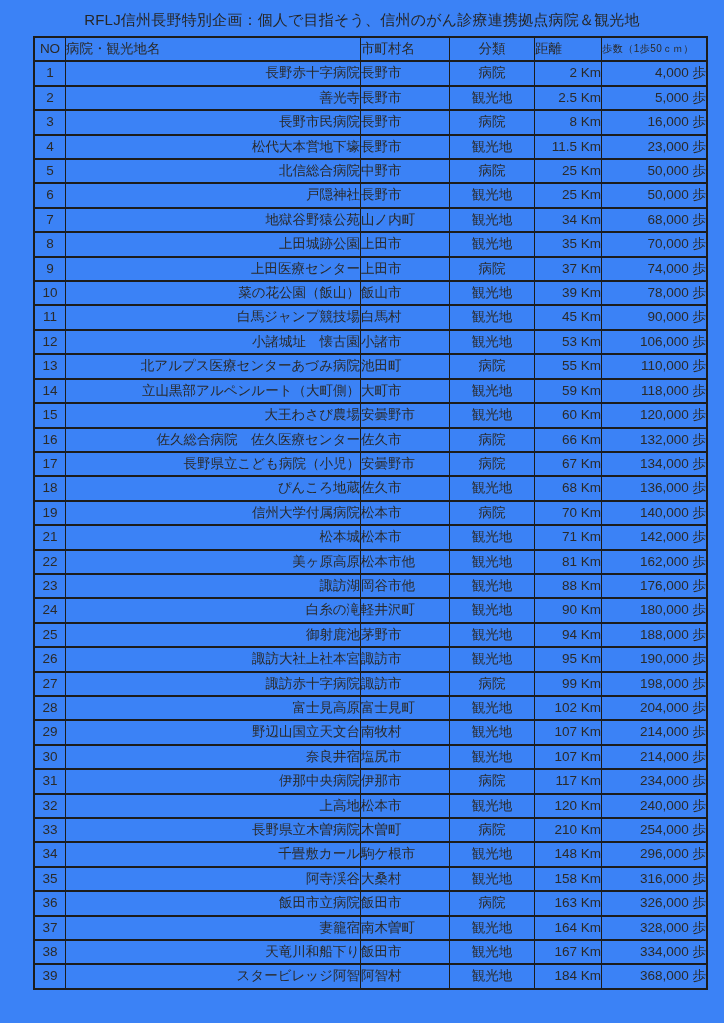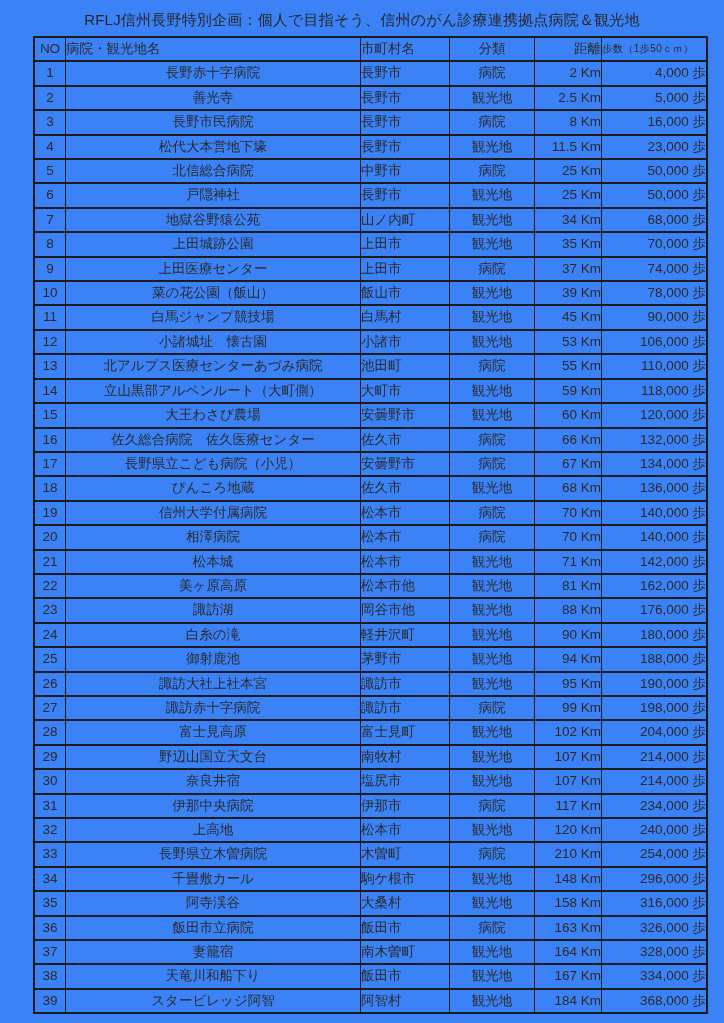--- a/index.html
+++ b/index.html
@@ -39,27 +39,27 @@
     padding: 0;
     font-weight: normal;
     font-size: 13.5px;
     height: 22.4px;
     line-height: 22.4px;
     overflow: hidden;
     white-space: nowrap;
     color: #2a2a2a;
   }
   .col-no    { width: 30px;  text-align: center; }
-  .col-name  { width: 294px; text-align: center; padding-left: 6px; }
+  .col-name  { width: 294px; text-align: right; padding-left: 6px; }
   .col-city  { width: 88px;  text-align: left; }
   .col-cat   { width: 84px;  text-align: center; }
   .col-dist  { width: 66px;  text-align: right; padding-right: 8px; }
   .col-steps { width: 92px;  text-align: right; padding-right: 8px; }
   thead th.col-name  { text-align: left; }
-  thead th.col-dist  { text-align: right; padding-right: 0; }
+  thead th.col-dist  { text-align: left; padding-right: 0; }
   thead th.col-steps { text-align: center; padding-right: 12px; font-size: 10px; letter-spacing: 0.5px; }
 </style>
 </head>
 <body>
 
 <div class="page">
   <div class="doc-title">RFLJ信州長野特別企画：個人で目指そう、信州のがん診療連携拠点病院＆観光地</div>
 
   <table class="poi">
     <thead>
@@ -219,28 +219,20 @@
         </tr>
         <tr>
           <td class="col-no">19</td>
           <td class="col-name">信州大学付属病院</td>
           <td class="col-city">松本市</td>
           <td class="col-cat">病院</td>
           <td class="col-dist">70 Km</td>
           <td class="col-steps">140,000 歩</td>
         </tr>
         <tr>
-          <td class="col-no">20</td>
-          <td class="col-name">相澤病院</td>
-          <td class="col-city">松本市</td>
-          <td class="col-cat">病院</td>
-          <td class="col-dist">70 Km</td>
-          <td class="col-steps">140,000 歩</td>
-        </tr>
-        <tr>
           <td class="col-no">21</td>
           <td class="col-name">松本城</td>
           <td class="col-city">松本市</td>
           <td class="col-cat">観光地</td>
           <td class="col-dist">71 Km</td>
           <td class="col-steps">142,000 歩</td>
         </tr>
         <tr>
           <td class="col-no">22</td>
           <td class="col-name">美ヶ原高原</td>

